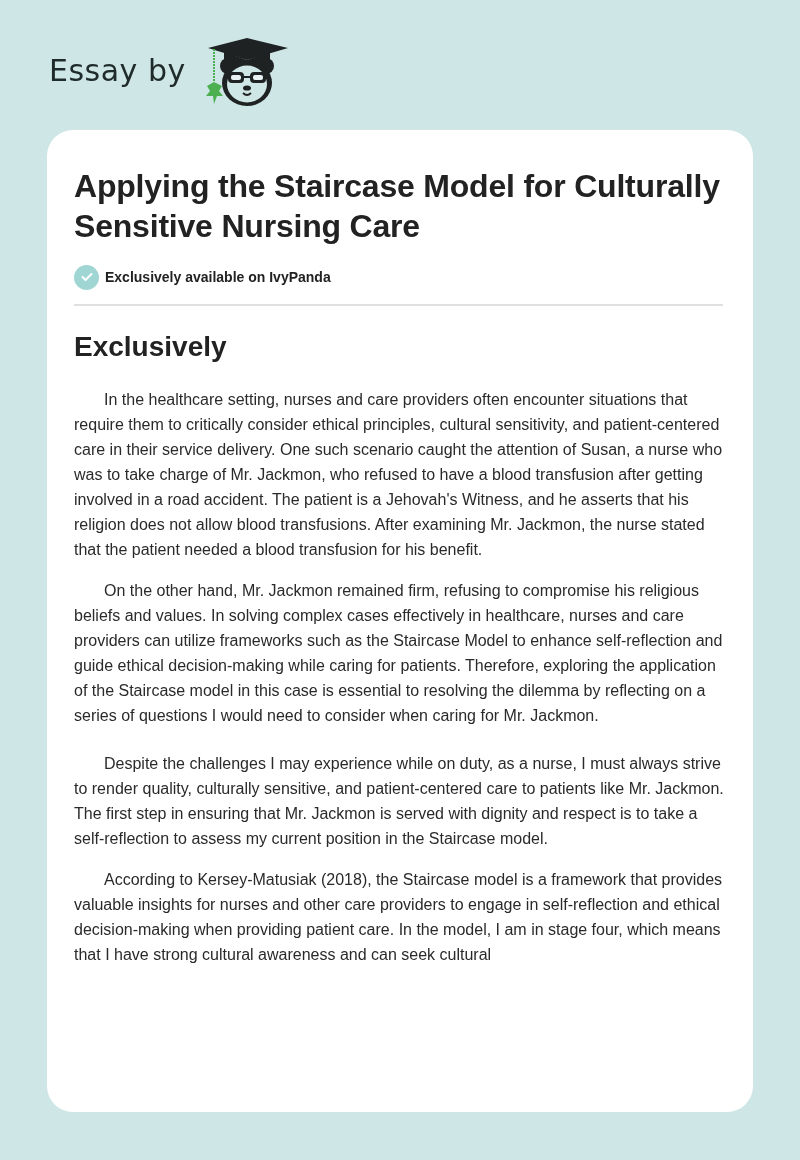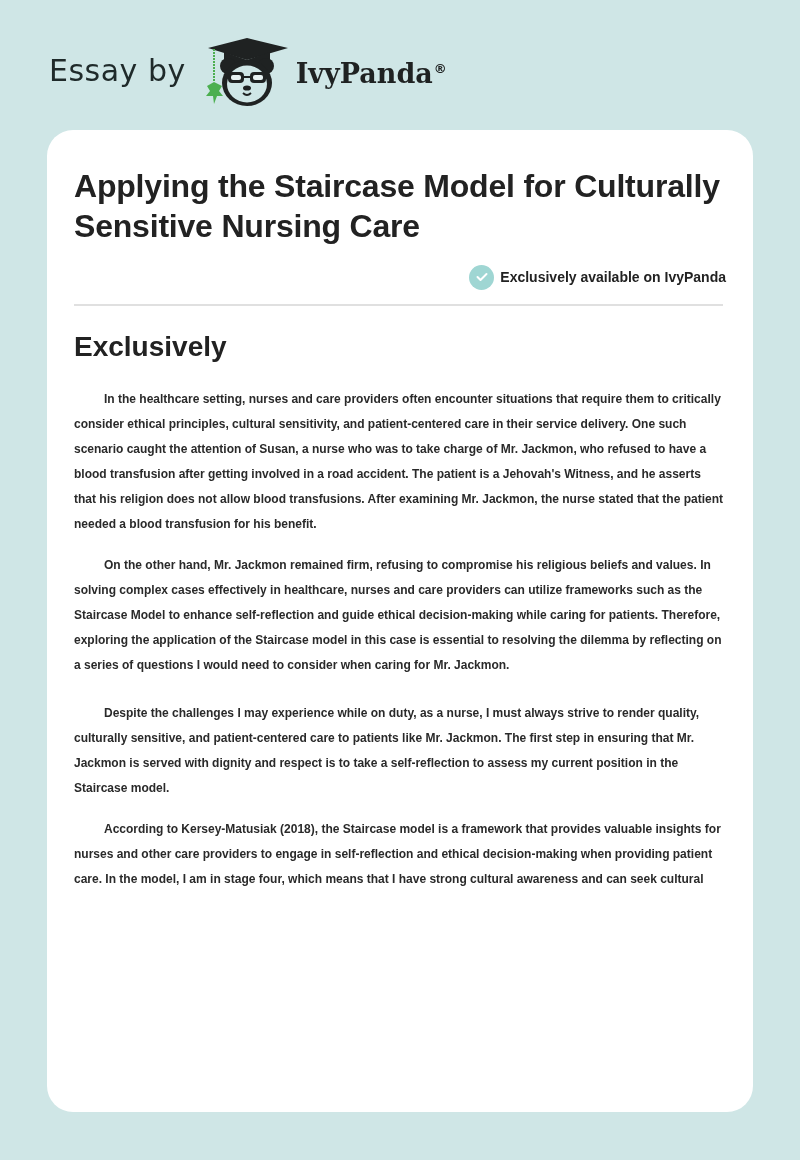--- a/index.html
+++ b/index.html
@@ -63,21 +63,20 @@
       line-height: 40px;
       color: #222222;
       letter-spacing: -0.2px;
     }
 
     .badge {
       display: flex;
       align-items: center;
       margin-top: 18px;
       height: 26px;
-      justify-content: flex-end;
     }
     .badge-icon {
       width: 25px;
       height: 25px;
       border-radius: 50%;
       background: #9fd6d3;
       display: flex;
       align-items: center;
       justify-content: center;
       margin-right: 6px;
@@ -98,26 +97,25 @@
     .section-heading {
       font-weight: bold;
       font-size: 28px;
       line-height: 34px;
       color: #222222;
     }
     .h-intro { margin-top: 24px; }
     .h-self { margin-top: 22px; }
 
     .para {
-      font-size: 12px;
+      font-size: 16px;
       line-height: 25px;
       color: #2a2a2a;
       text-indent: 30px;
       width: 652px;
-      font-weight: bold;
     }
     .p1 { margin-top: 23px; }
     .p2 { margin-top: 16px; }
     .p3 { margin-top: 23px; }
     .p4 { margin-top: 16px; }
   </style>
 </head>
 <body>
 
 <header class="brand">
@@ -139,21 +137,20 @@
 
     <rect x="24" y="36" width="16" height="11" rx="4" fill="#1f2222"></rect>
     <rect x="46" y="36" width="16" height="11" rx="4" fill="#1f2222"></rect>
     <rect x="27" y="39" width="10" height="5" rx="2" fill="#e8f2f2"></rect>
     <rect x="49" y="39" width="10" height="5" rx="2" fill="#e8f2f2"></rect>
     <rect x="39" y="40" width="8" height="2" fill="#1f2222"></rect>
 
     <ellipse cx="43" cy="52" rx="4" ry="2.6" fill="#1f2222"></ellipse>
     <path d="M39,57 Q43,61 47,57" stroke="#1f2222" stroke-width="1.8" fill="none"></path>
   </svg>
-  <span class="brand-name"><span>IvyPanda</span><span class="brand-reg">®</span></span>
 </header>
 
 <main class="card">
   <h1 class="title">Applying the Staircase Model for Culturally Sensitive Nursing Care</h1>
 
   <div class="badge">
     <span class="badge-icon">
       <svg width="12" height="10" viewBox="0 0 12 10">
         <path d="M1.5,5 L4.5,8 L10.5,2" stroke="#ffffff" stroke-width="2" fill="none" stroke-linecap="round" stroke-linejoin="round"></path>
       </svg>

